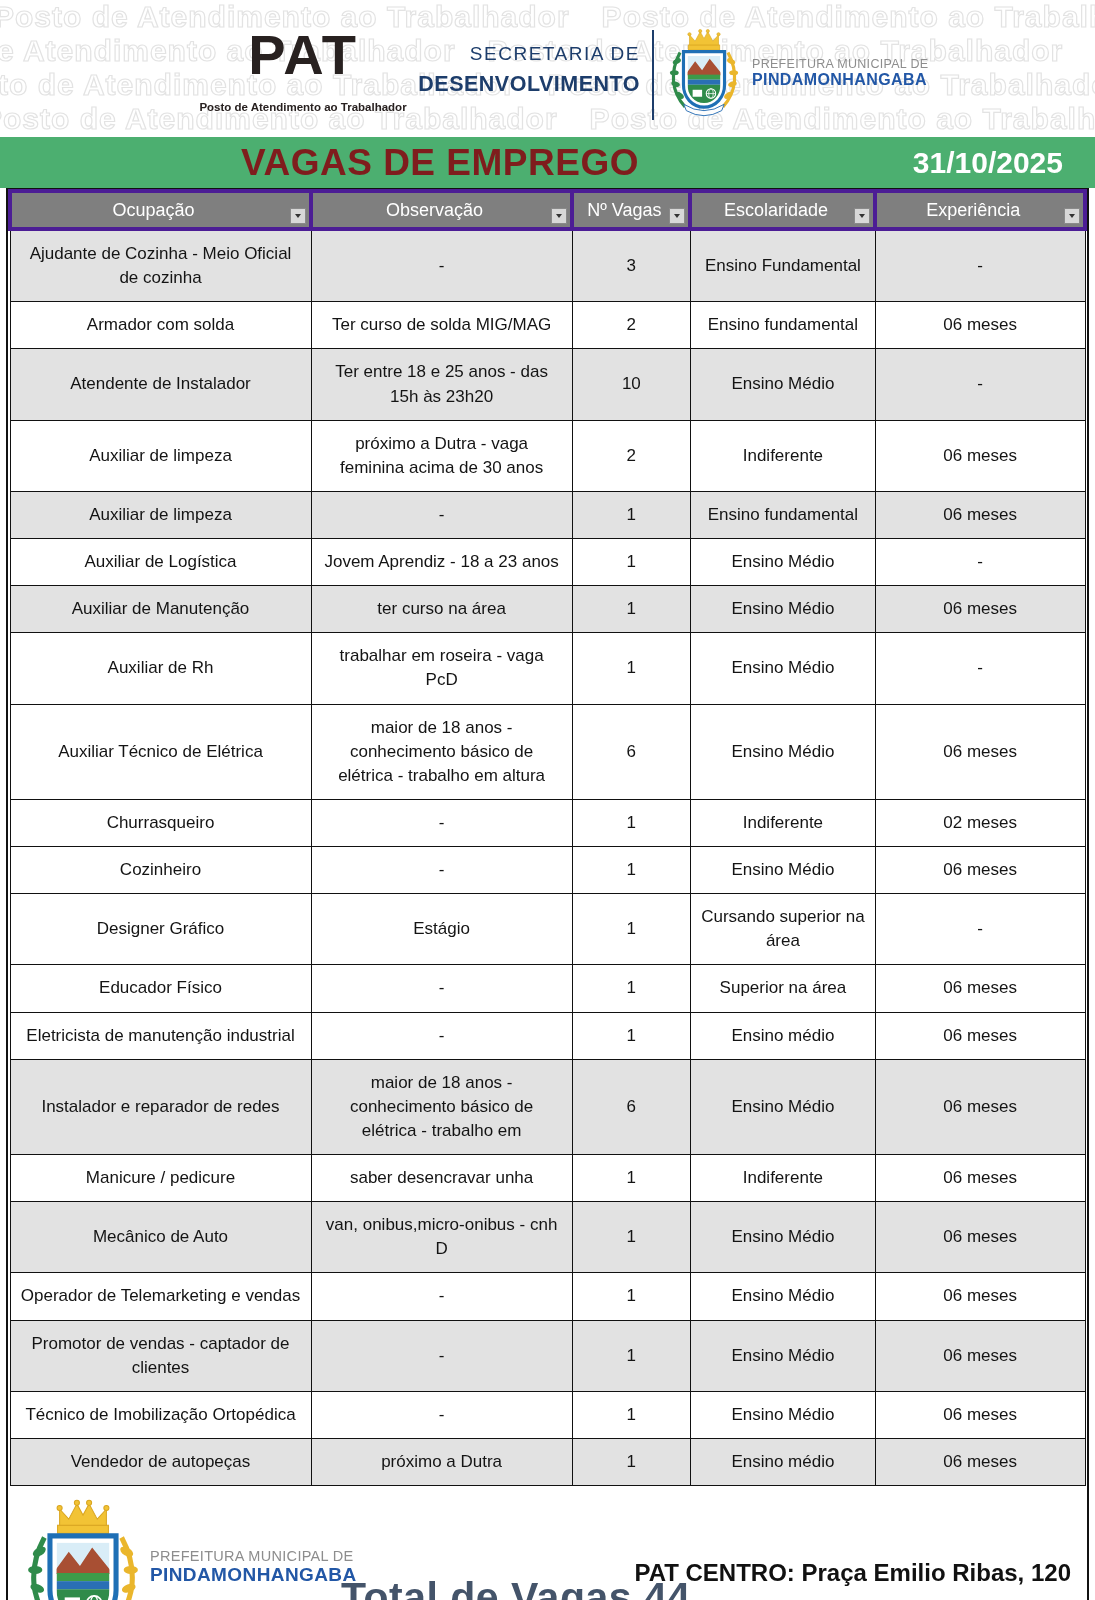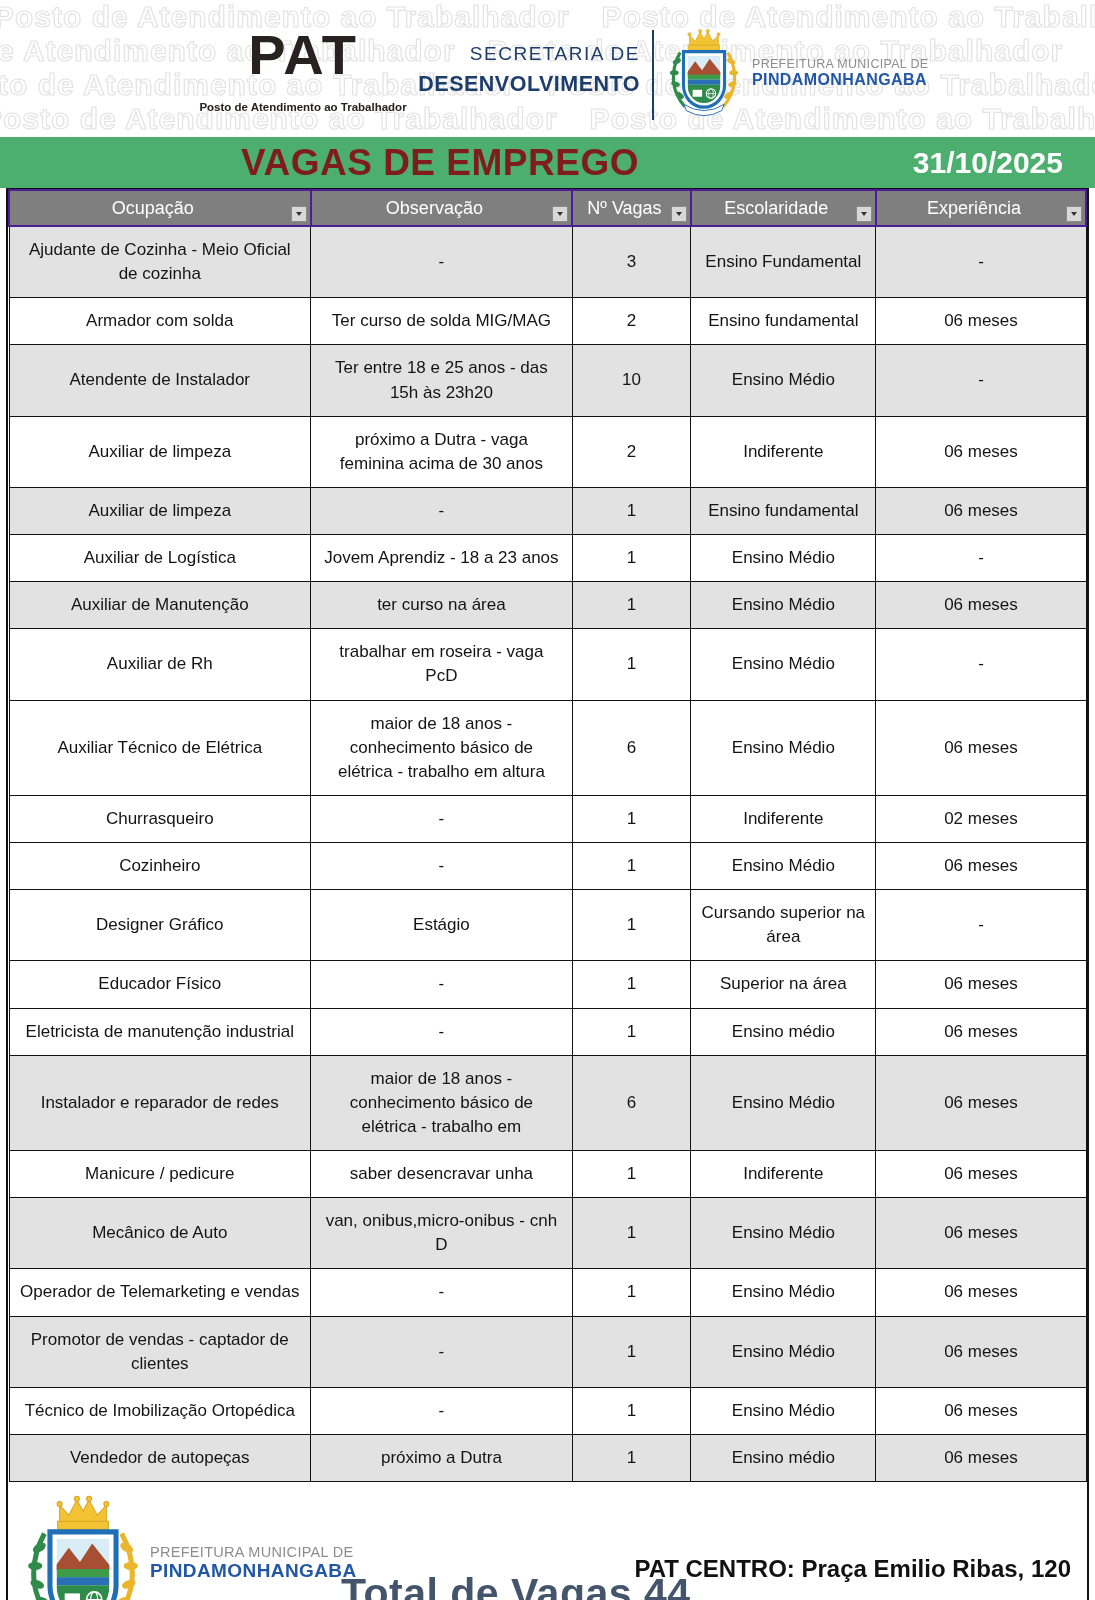--- a/index.html
+++ b/index.html
@@ -36,21 +36,21 @@
   .title-bar{position:relative;height:51px;background:#4caf70;z-index:3;}
   .main-title{position:absolute;left:0;top:0;width:880px;height:100%;display:flex;align-items:center;
               justify-content:center;color:#7f1d1d;font-size:37px;font-weight:700;letter-spacing:0.5px;}
   .date{position:absolute;right:32px;top:0;height:100%;display:flex;align-items:center;
         color:#fff;font-size:30px;font-weight:700;}
 
   
   .content-frame{margin:0 6px;border:2px solid #111;border-top-width:1px;background:#fff;}
   table.vac-table{width:100%;border-collapse:collapse;table-layout:fixed;}
   .vac-table th{background:#7f7f7f;color:#fff;font-weight:400;font-size:18px;height:30px;
-                border:2px solid #4c1d95;position:relative;padding:2px 18px 2px 4px;text-align:center;}
+                border:4px solid #4c1d95;position:relative;padding:2px 18px 2px 4px;text-align:center;}
   .filter-btn{position:absolute;right:3px;bottom:3px;width:14px;height:14px;background:#d8d8d8;
               border:1px solid #8a8a8a;display:flex;align-items:center;justify-content:center;cursor:pointer;}
   .filter-arrow{width:0;height:0;border-left:3.5px solid transparent;border-right:3.5px solid transparent;
                 border-top:4.5px solid #333;}
   .vac-table td{border:1px solid #111;font-size:17px;color:#141414;text-align:center;
                 padding:11px 10px;line-height:1.42;background:#fff;word-wrap:break-word;}
   tr.shaded td{background:#e2e2e2;}
 
   
   .footer{position:relative;height:178px;background:#fff;}

